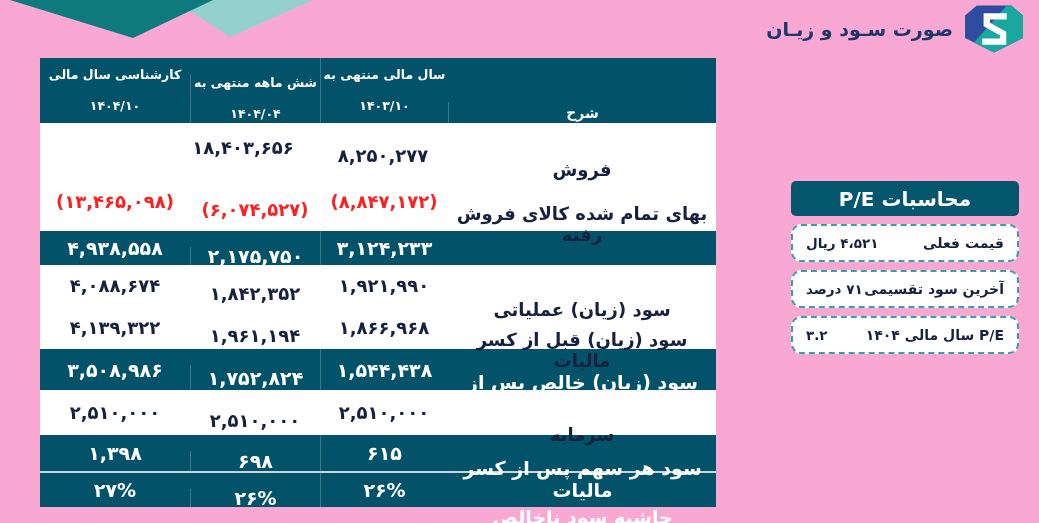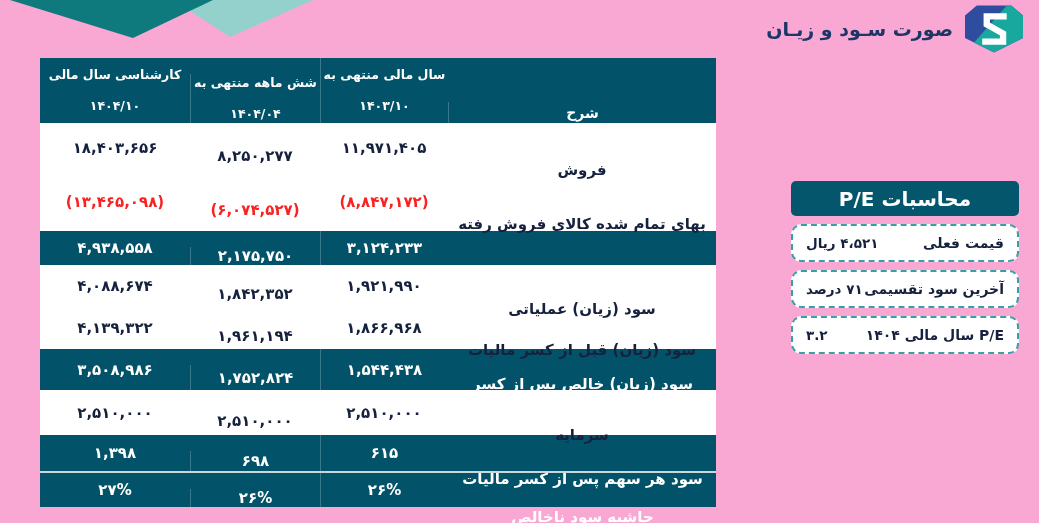--- a/index.html
+++ b/index.html
@@ -20,24 +20,24 @@
   .cell { display:flex; align-items:center; justify-content:center; text-align:center; }
   .c-desc { width:268px;margin-top:44px; }
   .c-v1 { width:128px; }
   .c-v2 { width:130px;margin-top:16px; }
   .c-v3 { width:150px; }
   .thead { background:#02536A; color:#ffffff; }
   .thead .cell:not(:last-child) { border-left:1px solid rgba(255,255,255,0.22); }
   .thead .c-desc { font-size:14px; font-weight:bold; }
   .hcol { flex-direction:column; gap:19px; font-weight:bold; font-size:12.5px; line-height:1; }
   .row-white { background:#ffffff; color:#16213E; }
-  .row-white .cell { font-size:15px; font-weight:bold; }
+  .row-white .cell { font-size:18px; font-weight:bold; }
   .row-red .c-v1, .row-red .c-v2, .row-red .c-v3 { color:#FA2121; }
   .row-dark { background:#02536A; color:#ffffff; }
-  .row-dark .cell { font-size:15px; font-weight:bold; }
+  .row-dark .cell { font-size:19px; font-weight:bold; }
   .row-dark .cell:not(:last-child) { border-left:1px solid rgba(255,255,255,0.22); }
   .row-sep { border-top:2px solid #C9D6DA; }
   
   .pe-panel { position:absolute; left:791px; top:181px; width:228px; direction:rtl; }
   .pe-title {
     height:35px; background:#04566C; color:#ffffff; border-radius:5px;
     display:flex; align-items:center; justify-content:center;
     font-size:20px; font-weight:bold;
   }
   .pe-box {
@@ -87,21 +87,20 @@
         <span>۱۴۰۴/۰۴</span>
       </div>
       <div class="cell c-v3 hcol">
         <span>کارشناسی سال مالی</span>
         <span>۱۴۰۴/۱۰</span>
       </div>
     </div>
 
     <div class="trow row-white" style="height:49px">
       <div class="cell c-desc">فروش</div>
-      <div class="cell c-v1">۱۱,۹۷۱,۴۰۵</div>
       <div class="cell c-v2">۸,۲۵۰,۲۷۷</div>
       <div class="cell c-v3">۱۸,۴۰۳,۶۵۶</div>
     </div>
 
     <div class="trow row-white row-red" style="height:59px">
       <div class="cell c-desc">بهای تمام شده کالای فروش رفته</div>
       <div class="cell c-v1">(۸,۸۴۷,۱۷۲)</div>
       <div class="cell c-v2">(۶,۰۷۴,۵۲۷)</div>
       <div class="cell c-v3">(۱۳,۴۶۵,۰۹۸)</div>
     </div>

